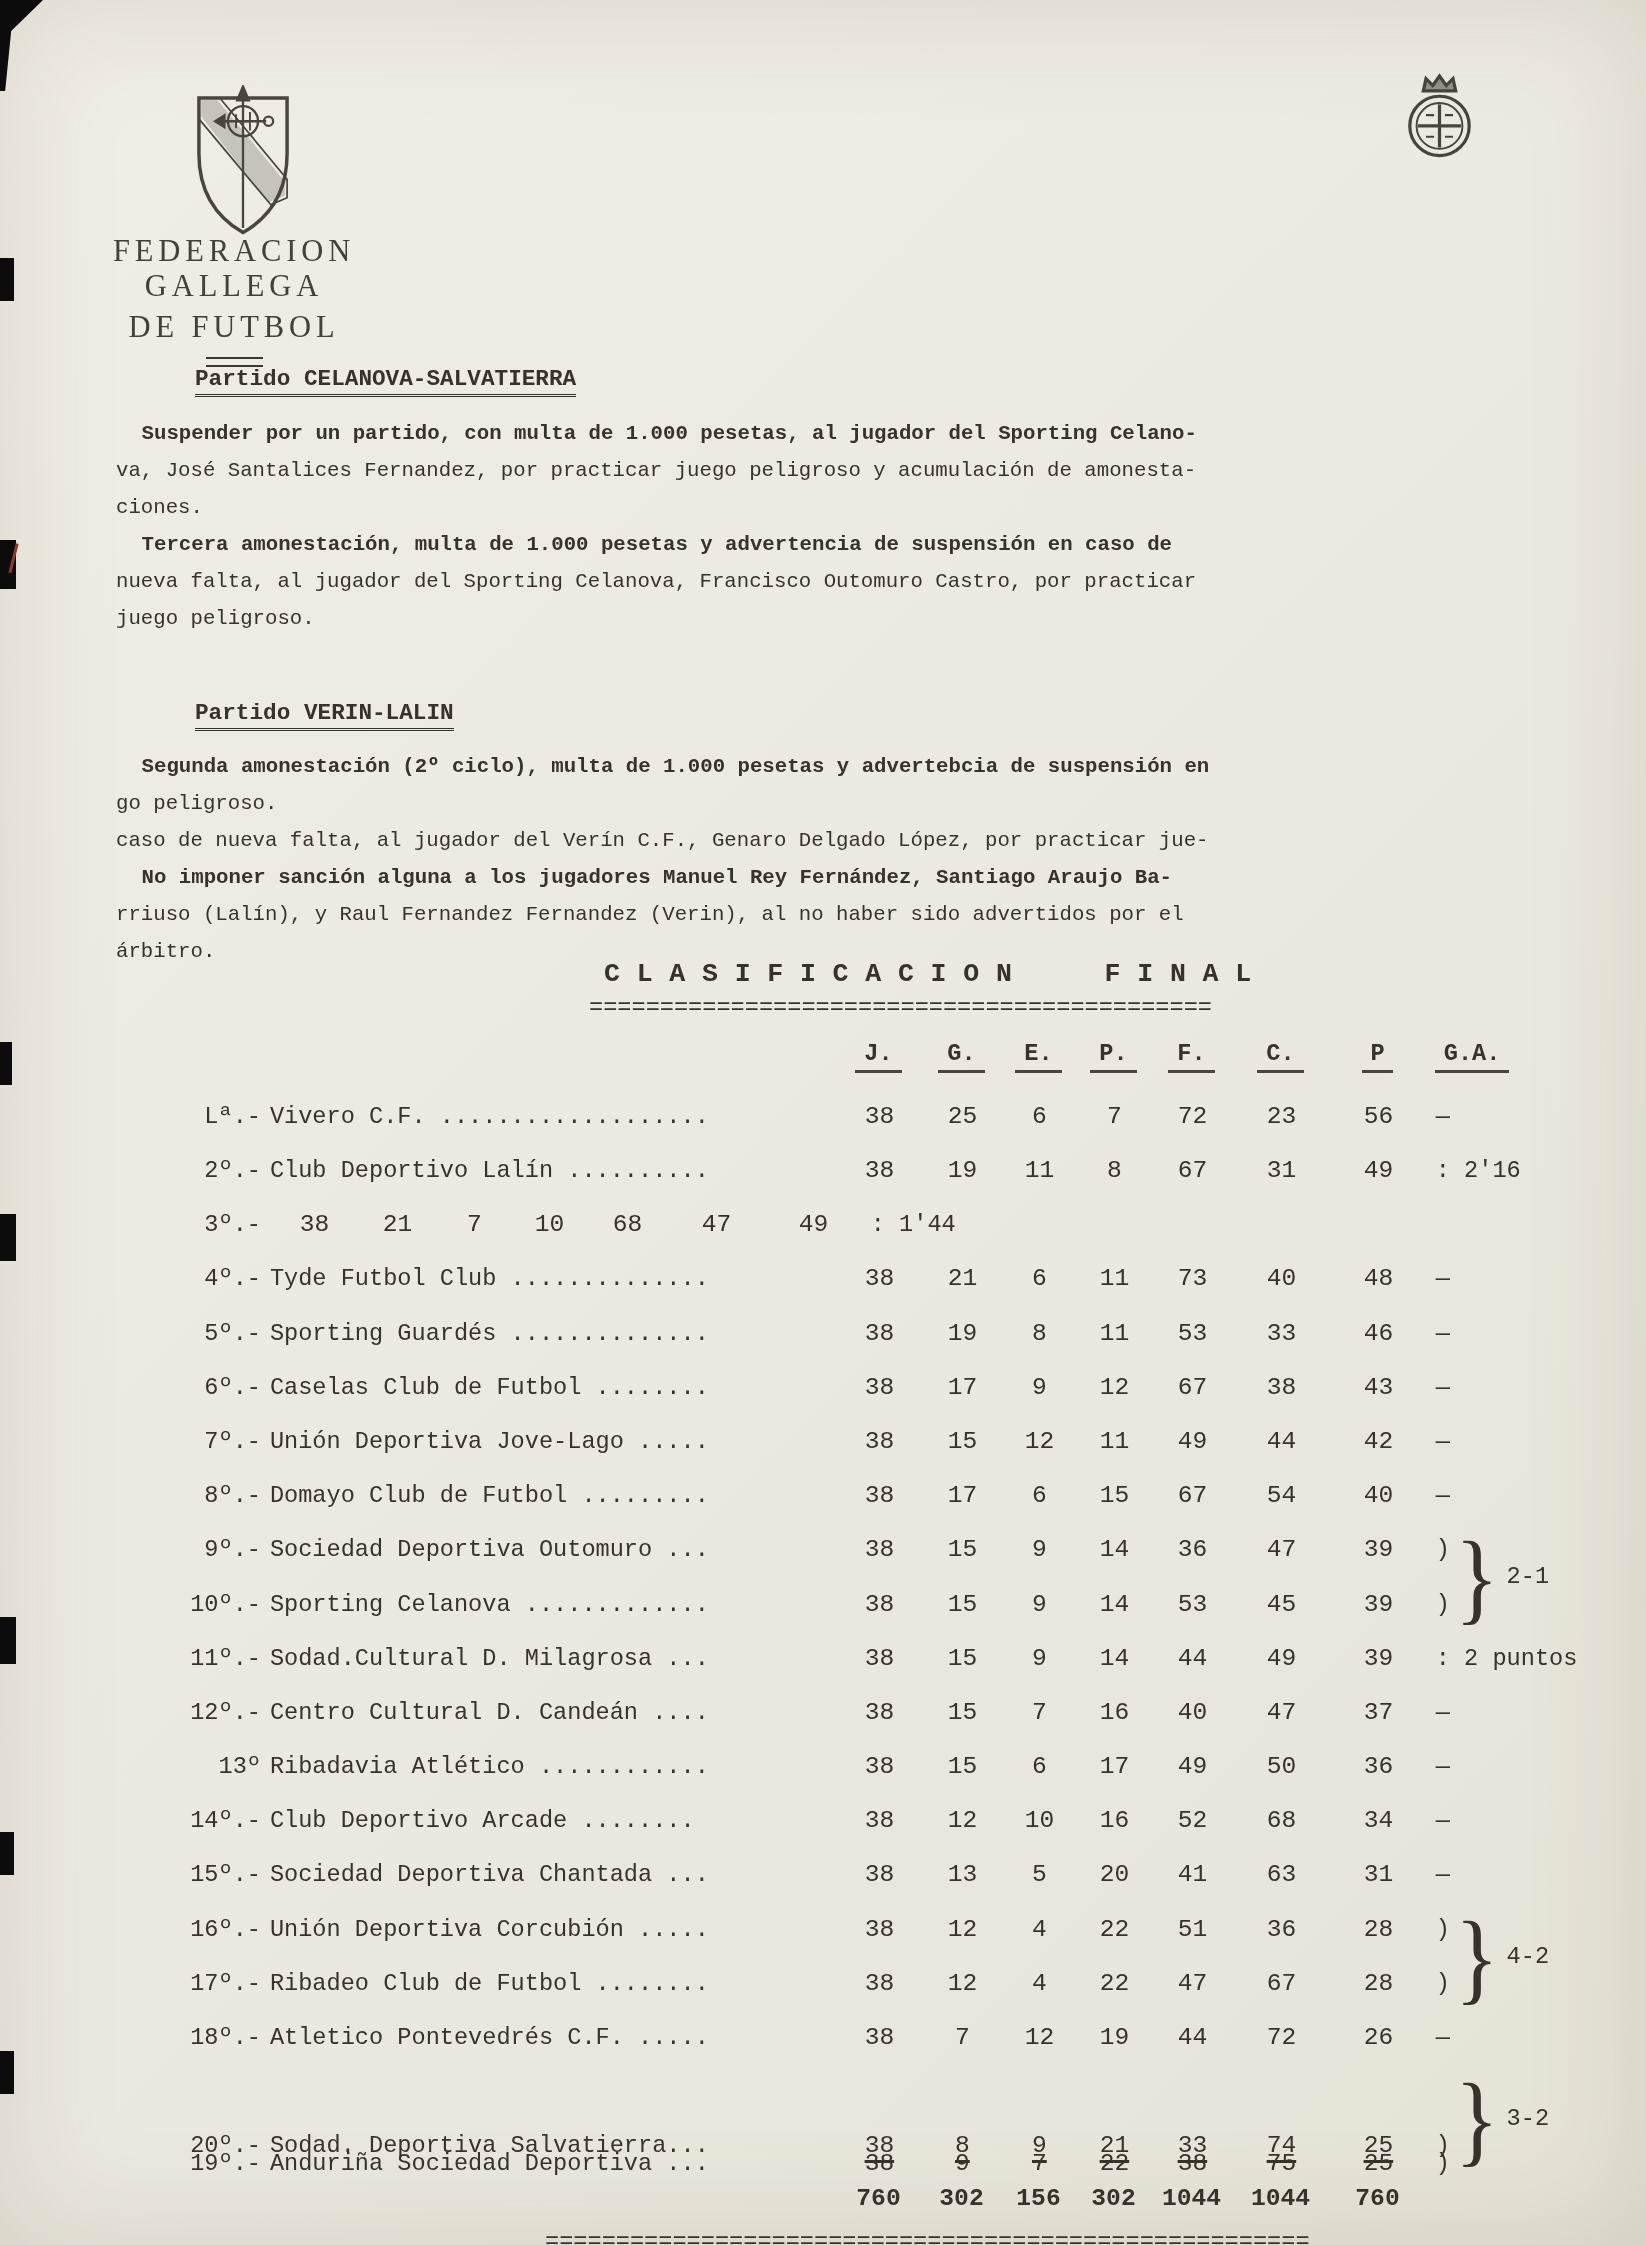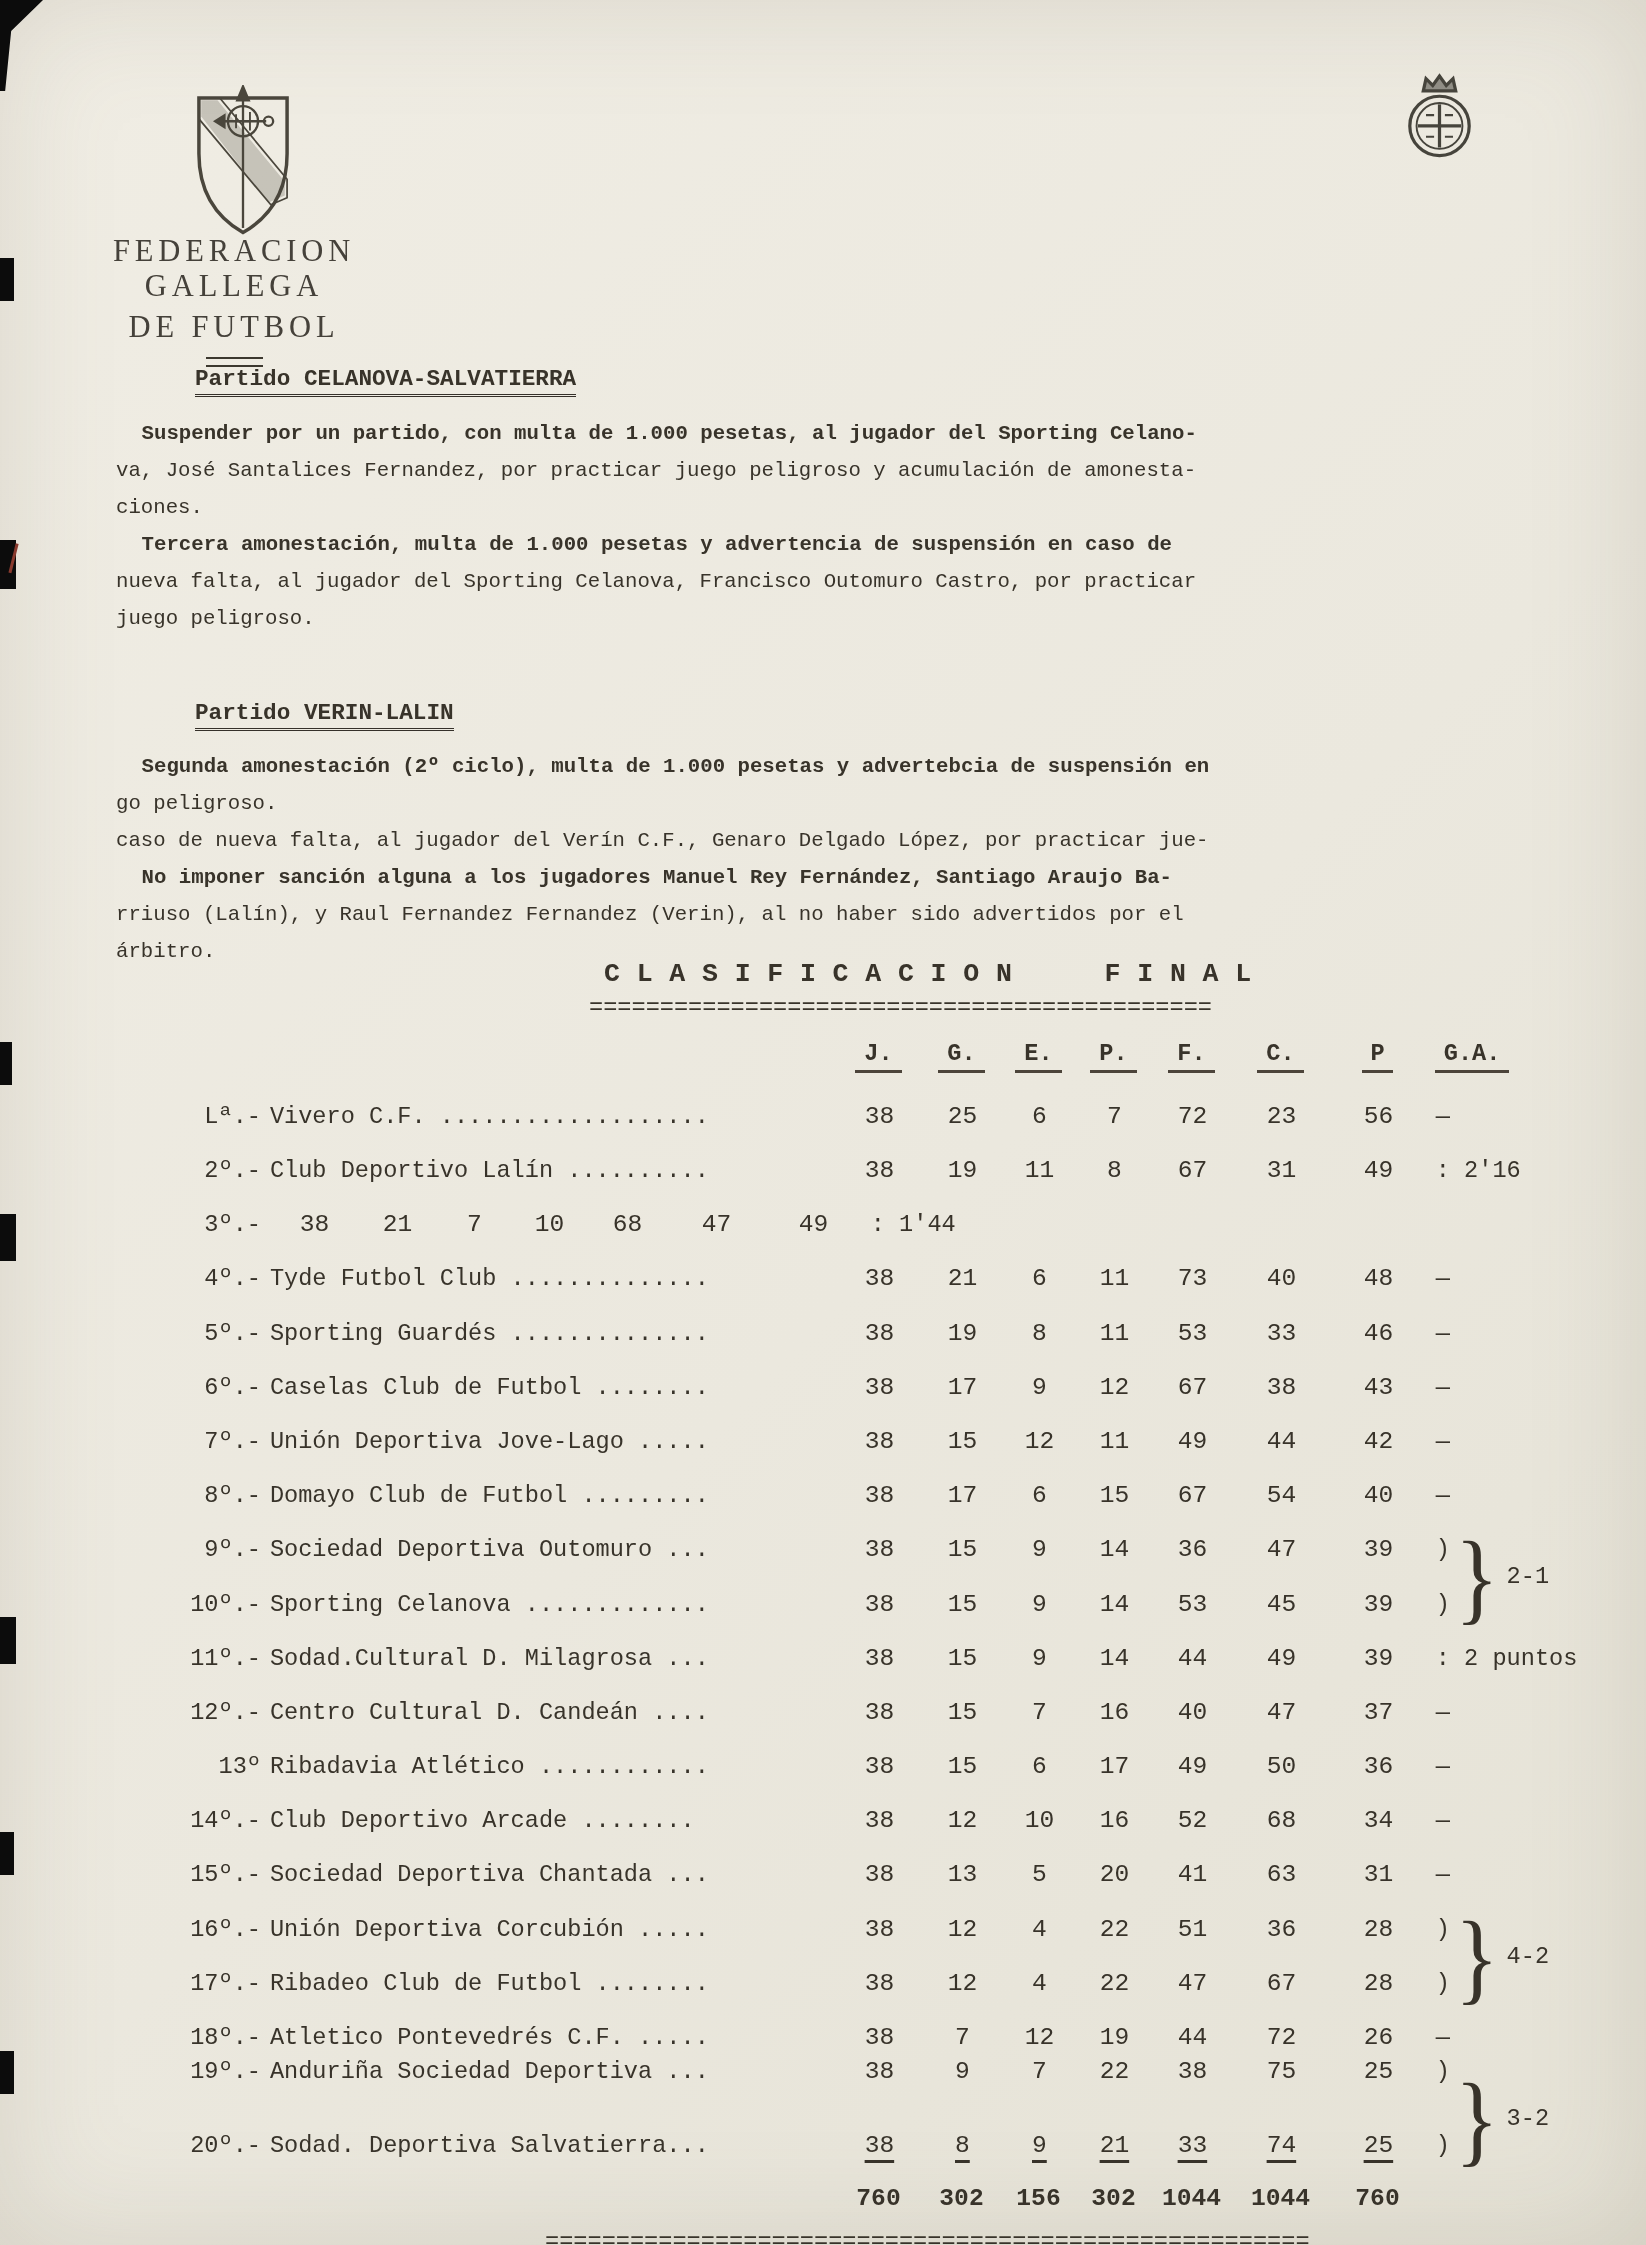--- a/index.html
+++ b/index.html
@@ -367,21 +367,21 @@
     <span class="lbl"><span>Atletico Pontevedrés C.F.</span><span> .....</span></span>
     <span class="num c0">38</span>
     <span class="num c1">7</span>
     <span class="num c2">12</span>
     <span class="num c3">19</span>
     <span class="num c4">44</span>
     <span class="num c5">72</span>
     <span class="num c6">26</span>
     <span class="ga cga">—</span>
   </div>
-        <div class="trow" style="top: 1093px;">
+        <div class="trow" style="top: 1172px; align-items: flex-end;">
     <span class="rank">19º.-</span>
     <span class="lbl"><span>Anduriña Sociedad Deportiva</span><span> ...</span></span>
     <span class="num c0">38</span>
     <span class="num c1">9</span>
     <span class="num c2">7</span>
     <span class="num c3">22</span>
     <span class="num c4">38</span>
     <span class="num c5">75</span>
     <span class="num c6">25</span>
     <span class="ga cga">)</span>

